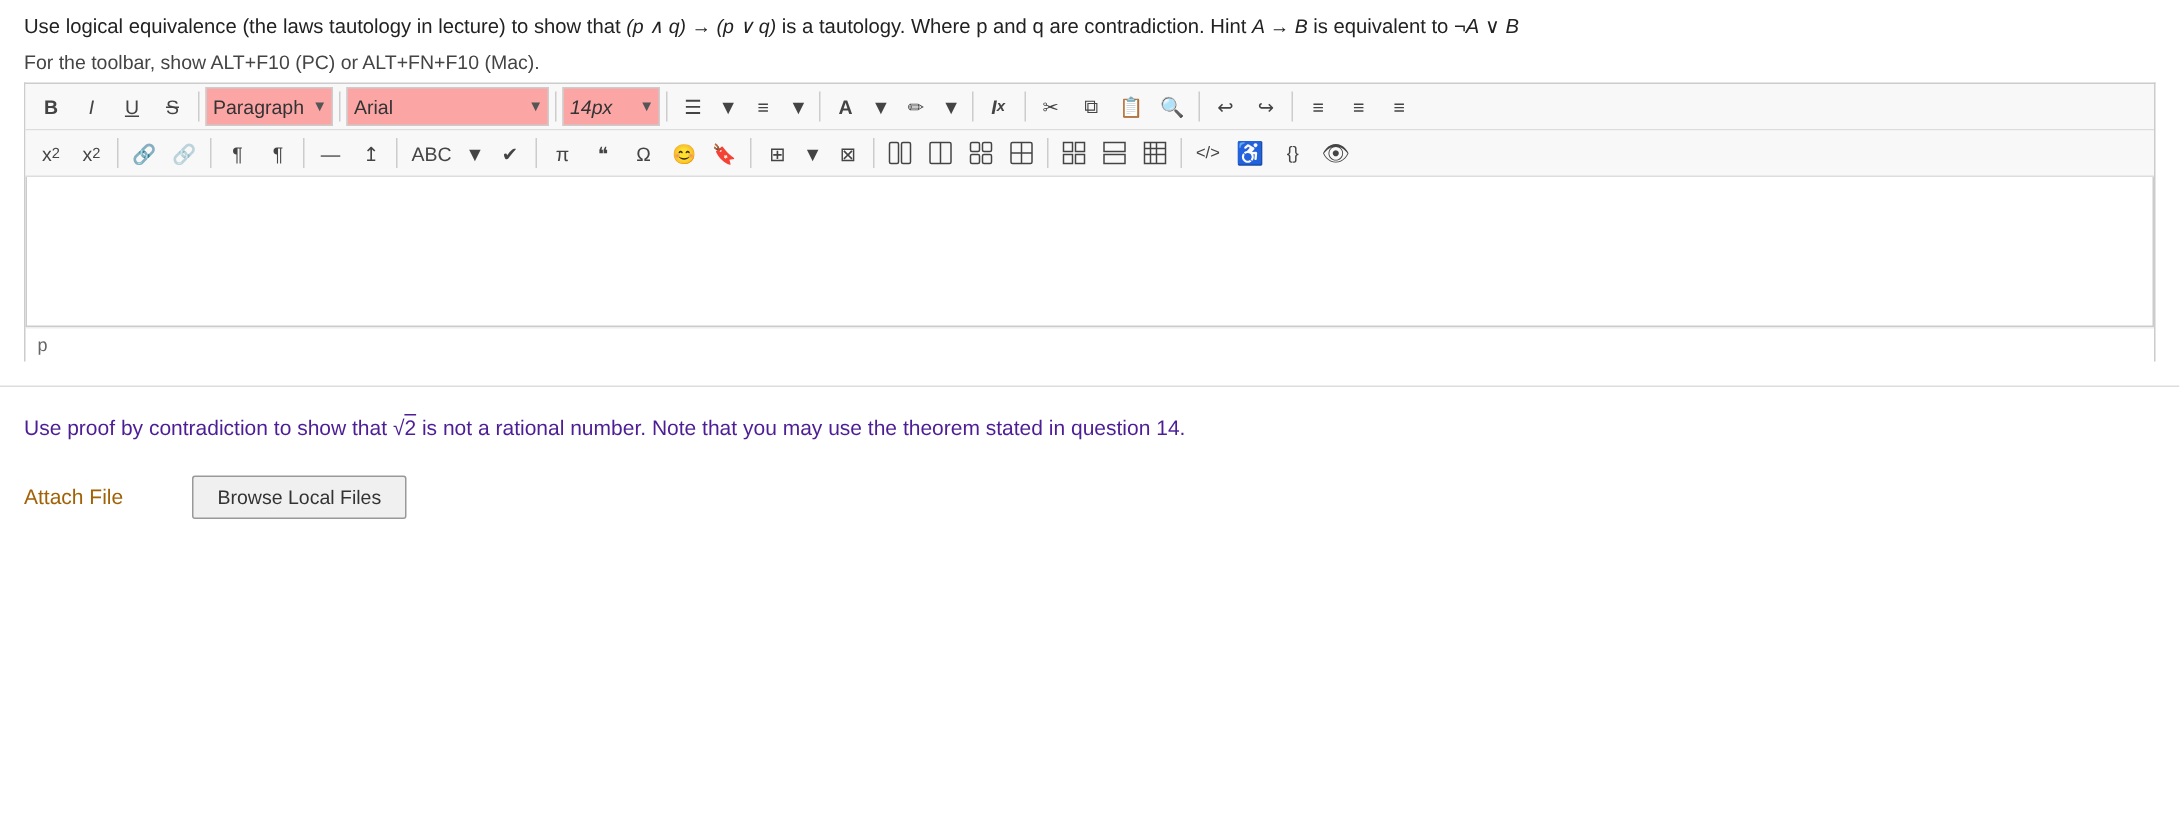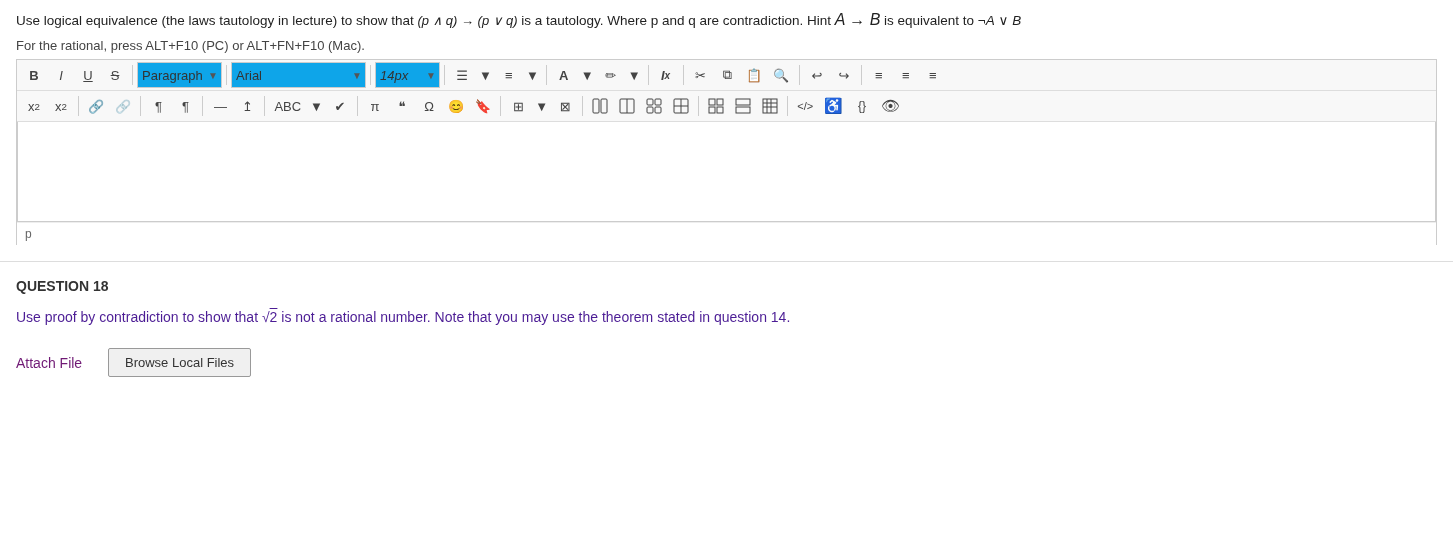--- a/index.html
+++ b/index.html
@@ -55,21 +55,21 @@
       background: transparent;
       font-size: 13px;
       color: #444;
       border-radius: 2px;
       font-family: Arial, sans-serif;
     }
 
     .toolbar-select {
       height: 26px;
       border: 1px solid #ccc;
-      background: #0ea5e9;
+      background: #fca5a5;
       font-size: 13px;
       padding: 0 4px;
       cursor: pointer;
       color: #333;
     }
 
     .toolbar-sep {
       width: 1px;
       height: 20px;
       background: #ccc;
@@ -122,32 +122,33 @@
 
     .attach-section {
       display: flex;
       align-items: center;
       gap: 12px;
       margin-top: 8px;
     }
 
     .attach-label {
       font-size: 14px;
-      color: #701a75;
+      color: #a16207;
       min-width: 80px;
     }
 
     .attach-btn {
       padding: 6px 16px;
       border: 1px solid #999;
       background: #f0f0f0;
       font-size: 13px;
       cursor: pointer;
       color: #333;
       border-radius: 2px;
+      margin-left: 20px;
     }
 
     .toolbar-btn-bold { font-weight: bold; }
     .toolbar-btn-italic { font-style: italic; }
     .toolbar-btn-underline { text-decoration: underline; }
     .toolbar-btn-strike { text-decoration: line-through; }
 
     .select-wrapper {
       display: inline-flex;
       align-items: center;
@@ -170,23 +171,23 @@
 
     sup, sub {
       font-size: 0.75em;
     }
   </style>
 </head>
 <body>
 
 <div class="top-section">
   <div class="instructions">
-    <span>Use logical equivalence (the laws tautology in lecture) to show that </span><span style="font-style:italic; font-size:13px;">(<i>p</i> ∧ <i>q</i>) → (<i>p</i> ∨ <i>q</i>)</span><span> is a tautology. Where p and q are contradiction. Hint </span><span style="font-style:italic; font-size:16px;"><i>A</i> → <i>B</i></span><span> is equivalent to ¬<i>A</i> ∨ <i>B</i></span>
+    <span>Use logical equivalence (the laws tautology in lecture) to show that </span><span style="font-style:italic; font-size:13px;">(<i>p</i> ∧ <i>q</i>) → (<i>p</i> ∨ <i>q</i>)</span><span> is a tautology. Where p and q are contradiction. Hint </span><span style="font-style:italic; font-size:13px;"><i>A</i> → <i>B</i></span><span> is equivalent to ¬<i>A</i> ∨ <i>B</i></span>
   </div>
-  <div class="toolbar-hint">For the rational, press ALT+F10 (PC) or ALT+FN+F10 (Mac).</div>
+  <div class="toolbar-hint">For the toolbar, show ALT+F10 (PC) or ALT+FN+F10 (Mac).</div>
 
   <div class="toolbar-container">
 
     <div class="toolbar-row">
       <button class="toolbar-btn toolbar-btn-bold">B</button>
       <button class="toolbar-btn toolbar-btn-italic">I</button>
       <button class="toolbar-btn toolbar-btn-underline">U</button>
       <button class="toolbar-btn toolbar-btn-strike">S</button>
 
       <div class="toolbar-sep"></div>
@@ -372,21 +373,20 @@
     </div>
     <div class="editor-footer">
       <span>p</span>
     </div>
   </div>
 </div>
 
 <hr class="divider">
 
 <div class="question-section">
-  <div class="question-header">QUESTION 18</div>
 
   <div class="question-text">
     <span>Use proof by contradiction to show that </span><span style="font-size:14px;">√<span style="text-decoration:overline; font-style:normal;">2</span></span><span> is not a rational number. Note that you may use the theorem stated in question 14.</span>
   </div>
 
   <div class="attach-section">
     <span class="attach-label">Attach File</span>
     <button class="attach-btn">Browse Local Files</button>
   </div>
 </div>

